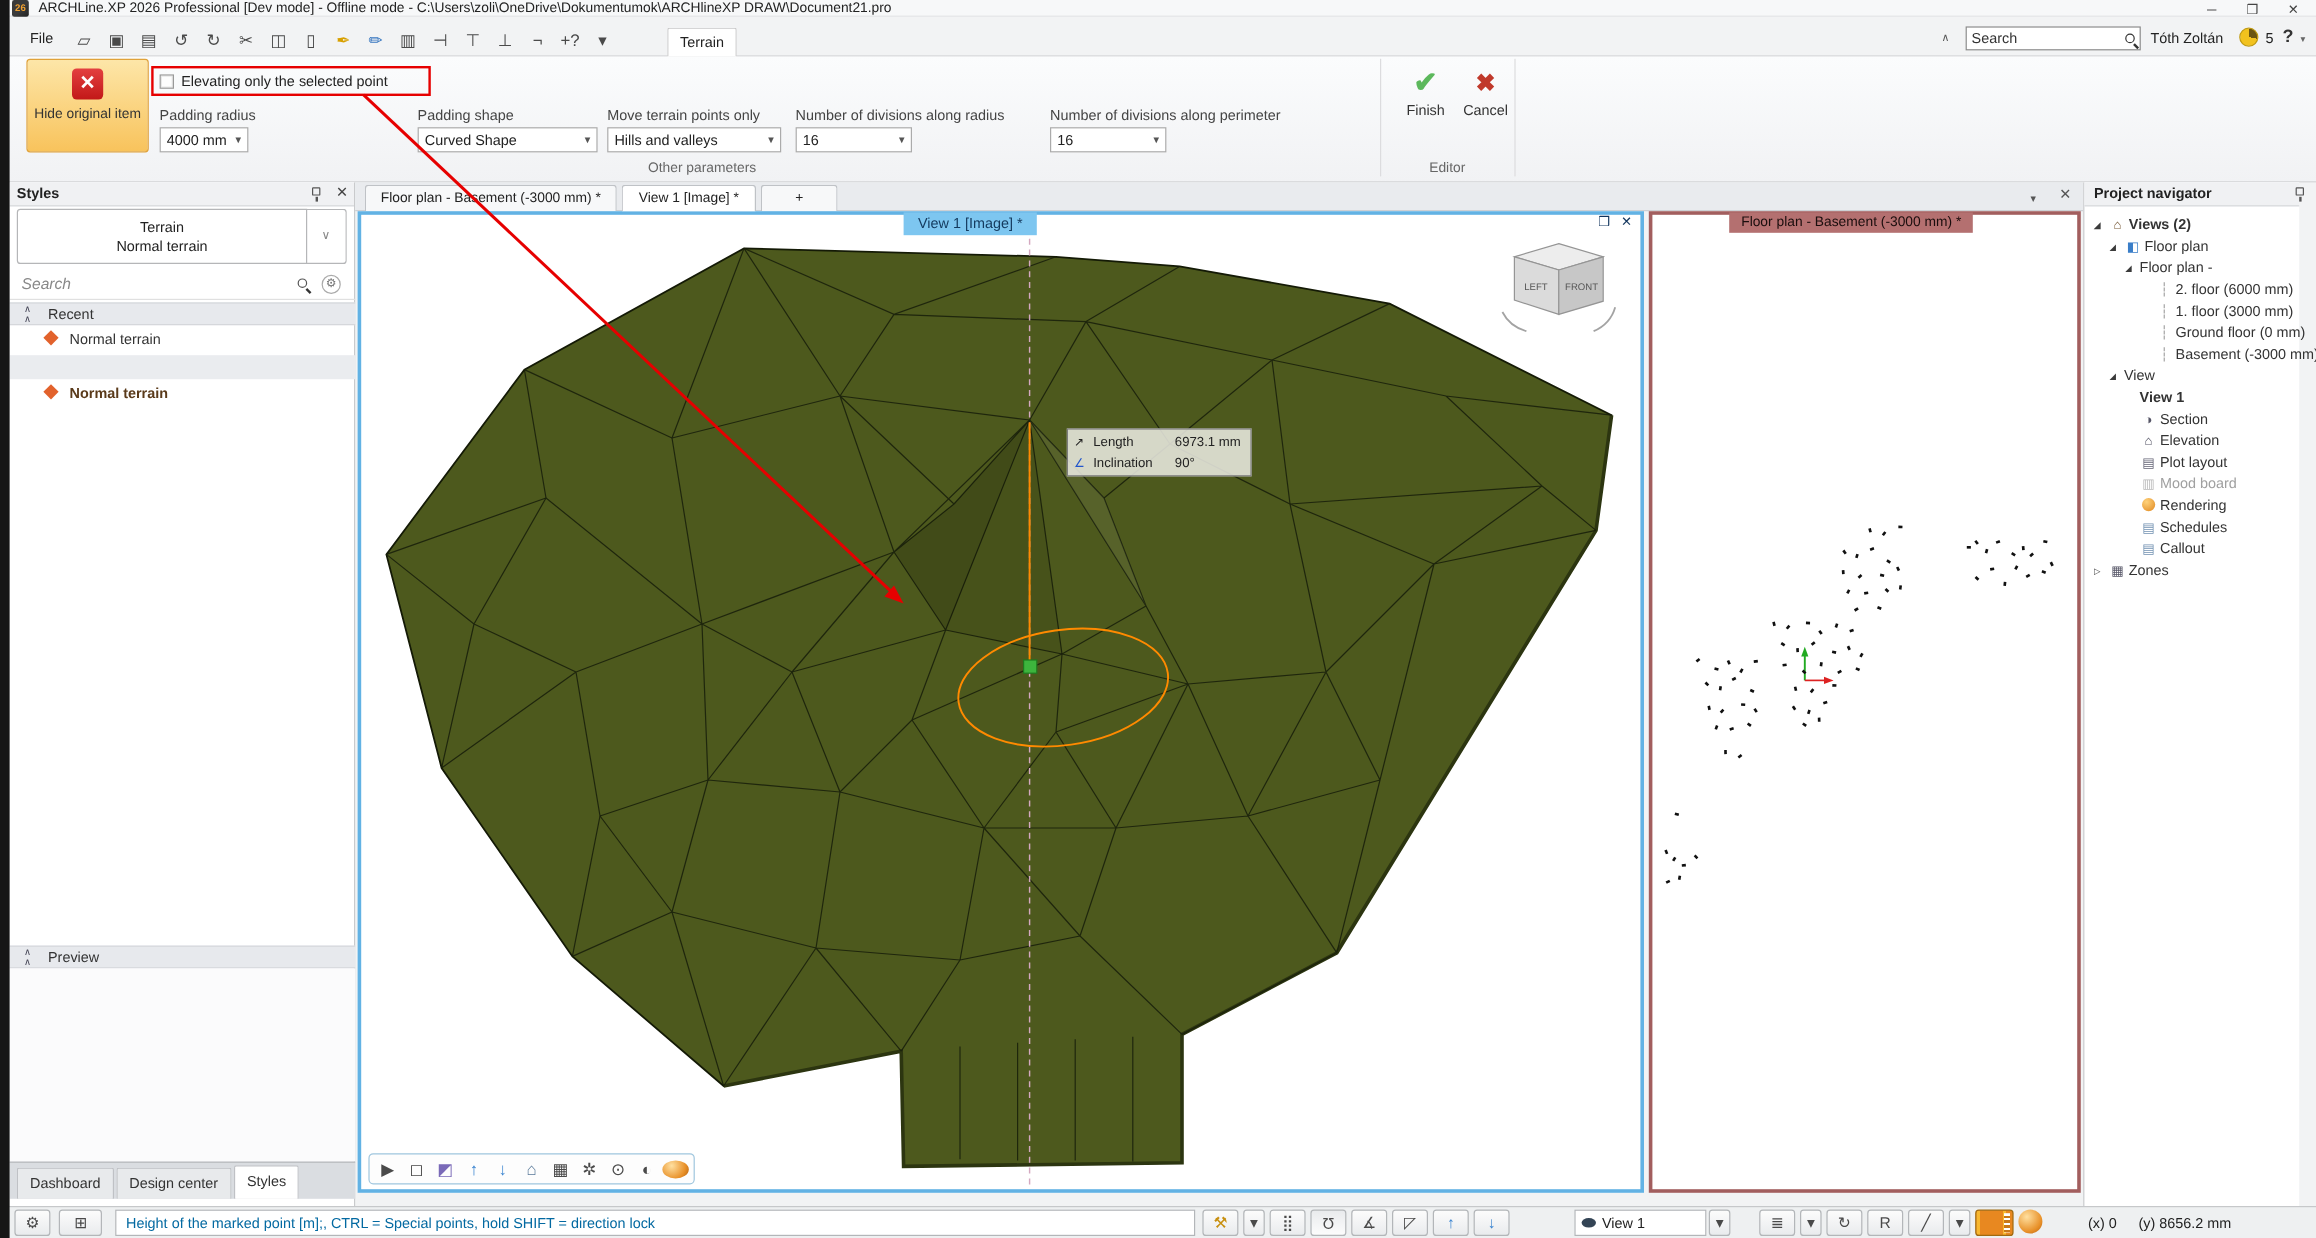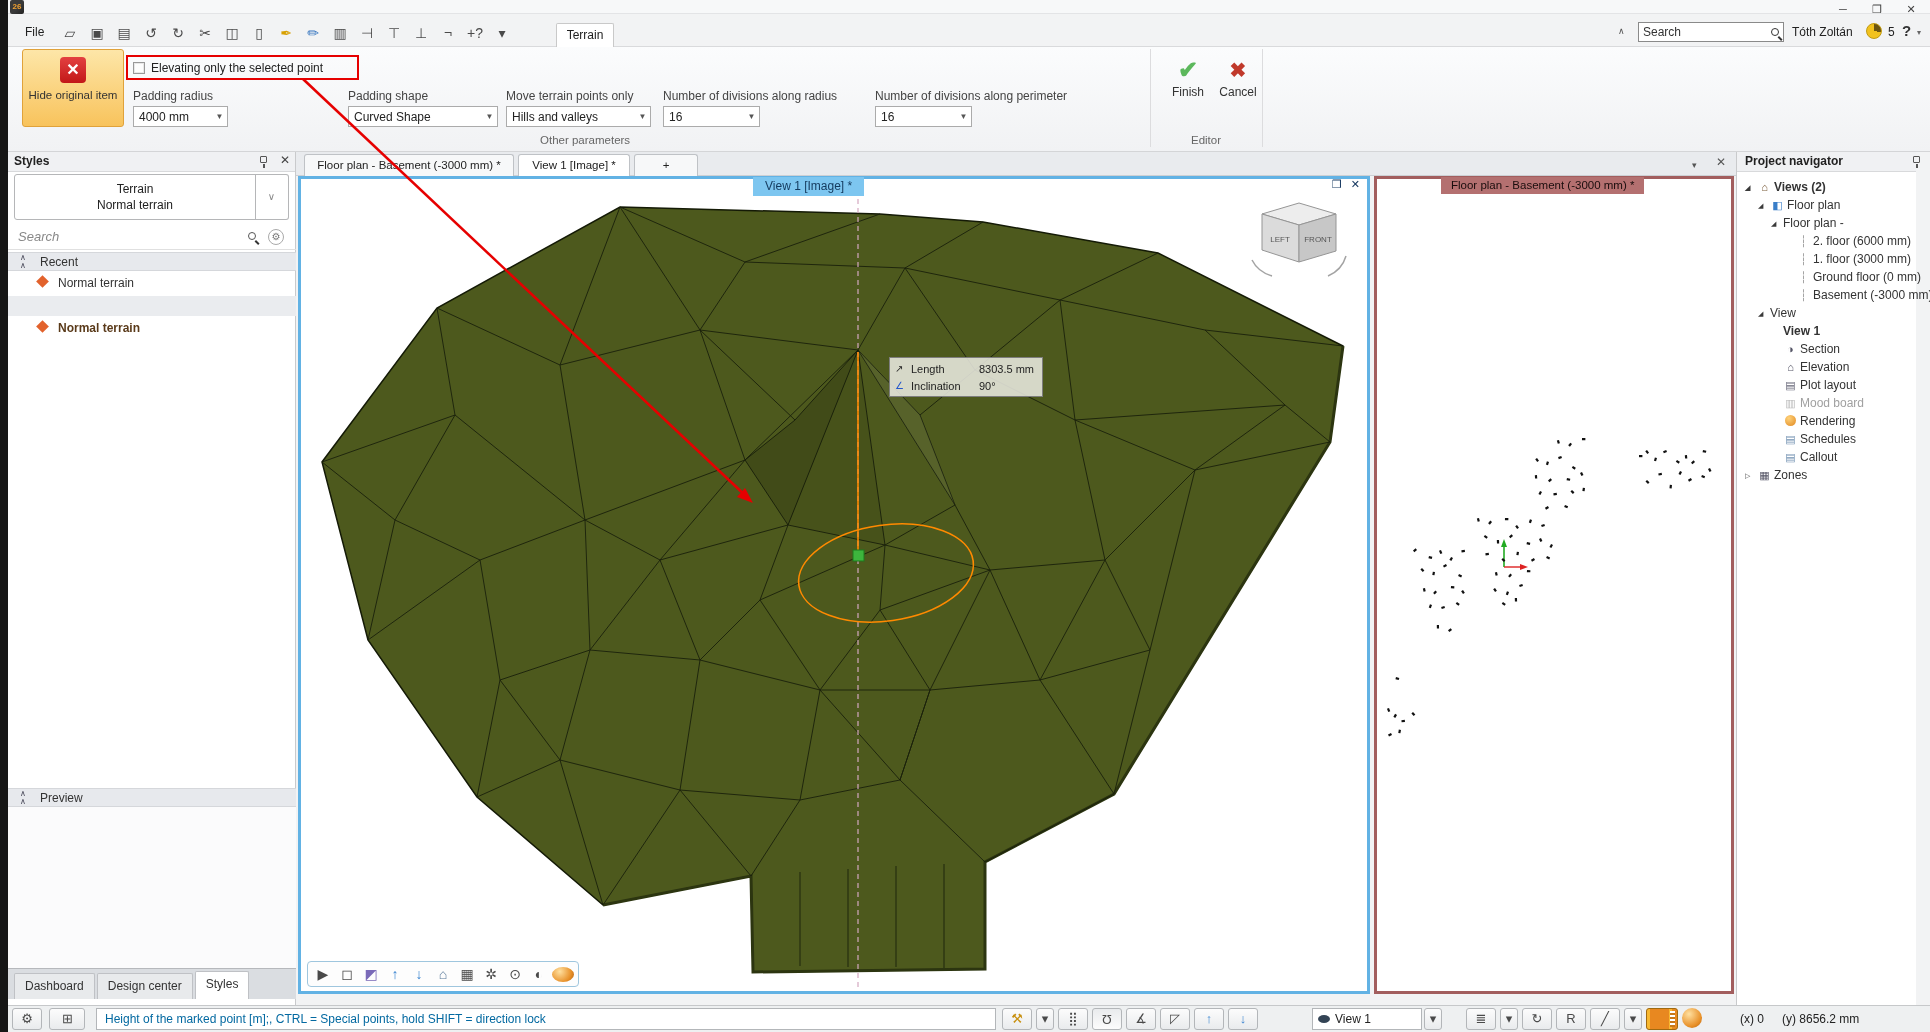--- a/index.html
+++ b/index.html
@@ -140,20 +140,21 @@
 </style>
 </head>
 <body>
 
 <div class="page">
 
   <div class="abs" id="left-strip"></div>
 
   <div class="abs" id="titlebar">
     <div id="app-icon">26</div>
+    <div id="title-text">ARCHLine.XP 2026 Professional [Dev mode] - Offline mode - C:\Users\zoli\OneDrive\Dokumentumok\ARCHlineXP DRAW\Document21.pro</div>
     <div id="winbtns">
       <span class="winbtn">─</span>
       <span class="winbtn">❒</span>
       <span class="winbtn">✕</span>
     </div>
   </div>
 
   <div class="abs" id="qatrow">
     <div id="file-btn">File</div>
     <div id="qat">
@@ -192,21 +193,21 @@
     <div id="hide-btn">
       <span id="hide-x">✕</span>
       <span id="hide-label">Hide original item</span>
     </div>
     <div class="cbrow">
       <span class="cbox"></span>
       <span>Elevating only the selected point</span>
     </div>
 
     <span class="rlabel" style="left:133px;top:42px">Padding radius</span>
-    <div class="dd" style="left:133px;top:59px;width:95px">
+    <div class="dd" style="left:133px;top:59px;width:74px">
       <span class="dd-val">4000 mm</span>
         <span class="dd-arr">▼</span>
     </div>
     <span class="rlabel" style="left:348px;top:42px">Padding shape</span>
     <div class="dd" style="left:348px;top:59px;width:150px">
       <span class="dd-val">Curved Shape</span>
         <span class="dd-arr">▼</span>
     </div>
     <span class="rlabel" style="left:506px;top:42px">Move terrain points only</span>
     <div class="dd" style="left:506px;top:59px;width:145px">
@@ -325,21 +326,21 @@
         <span class="tbi">⊙</span>
         <span class="tbi">◐</span>
         <span class="tbi sphereic"></span>
       </div>
   </div>
 
   <div class="abs" id="tooltip">
     <div class="trw">
       <span class="tic">↗</span>
       <span class="tlb">Length</span>
-      <span>8303.5 mm</span>
+      <span>6973.1 mm</span>
     </div>
     <div class="trw">
       <span class="tic" style="color:#2255cc">∠</span>
       <span class="tlb">Inclination</span>
       <span>90°</span>
     </div>
   </div>
 
   <div class="abs" id="right-viewport">
     <svg id="dots-svg" viewBox="0 0 354 812">

